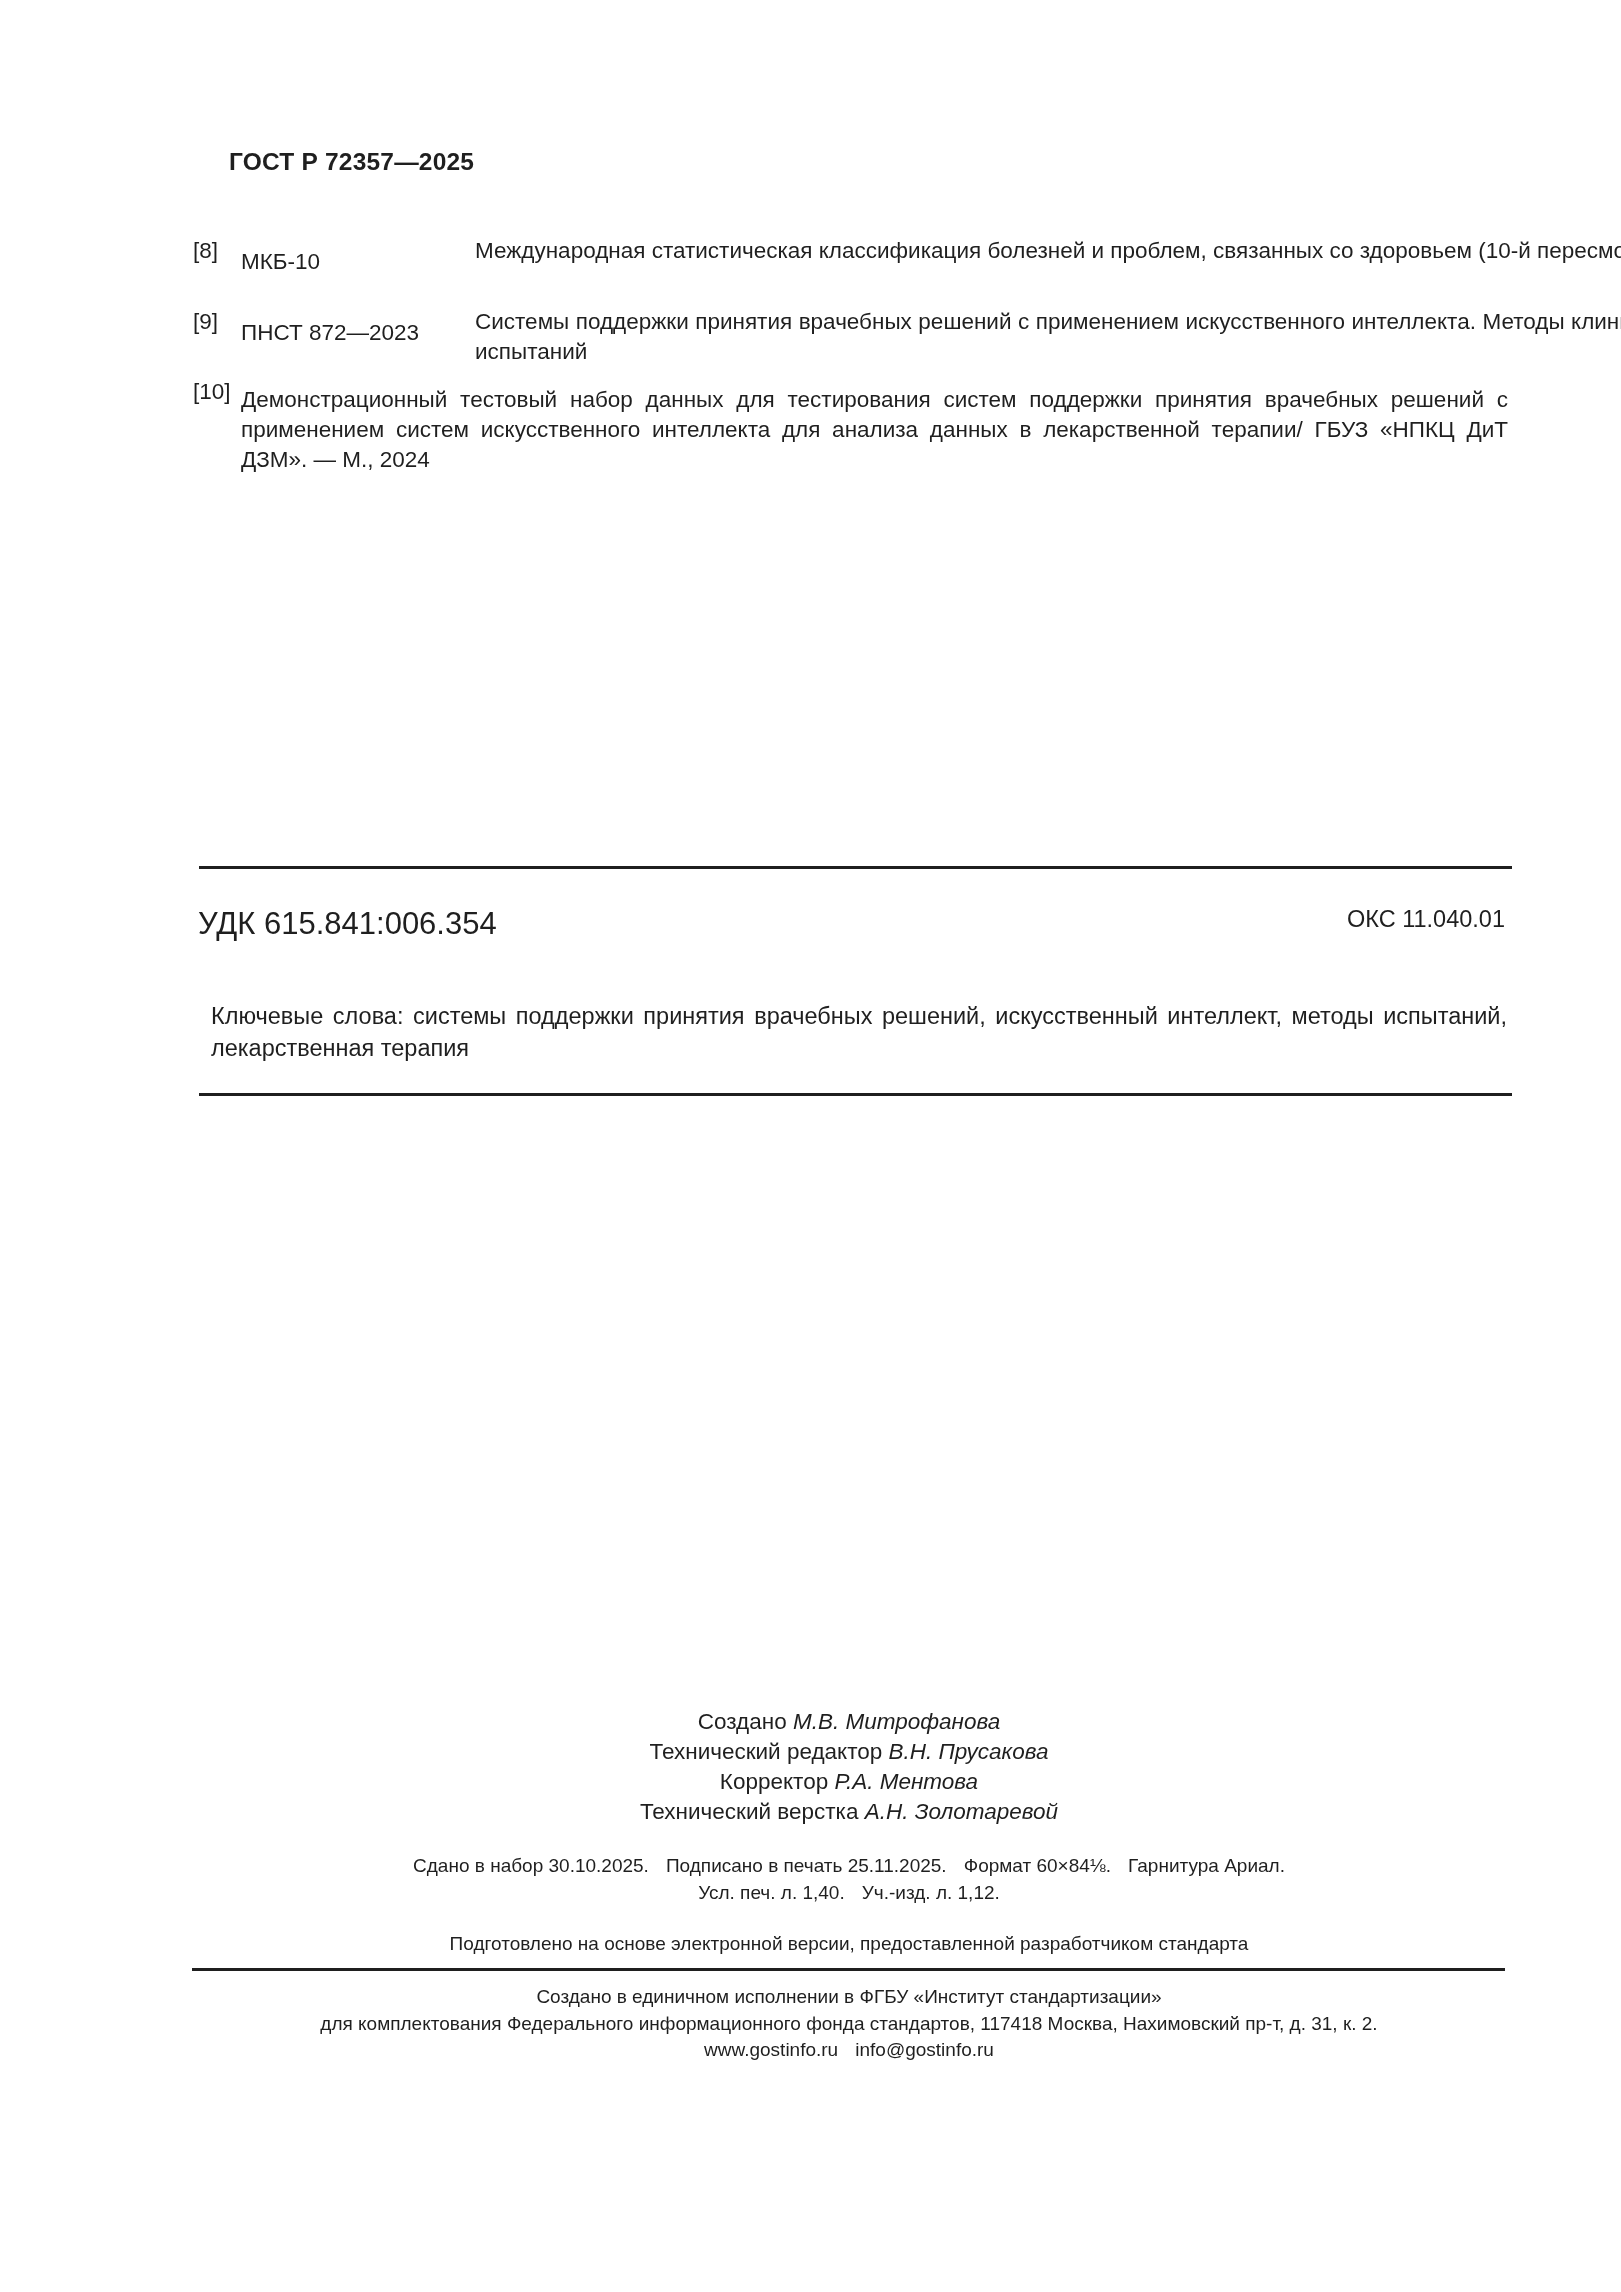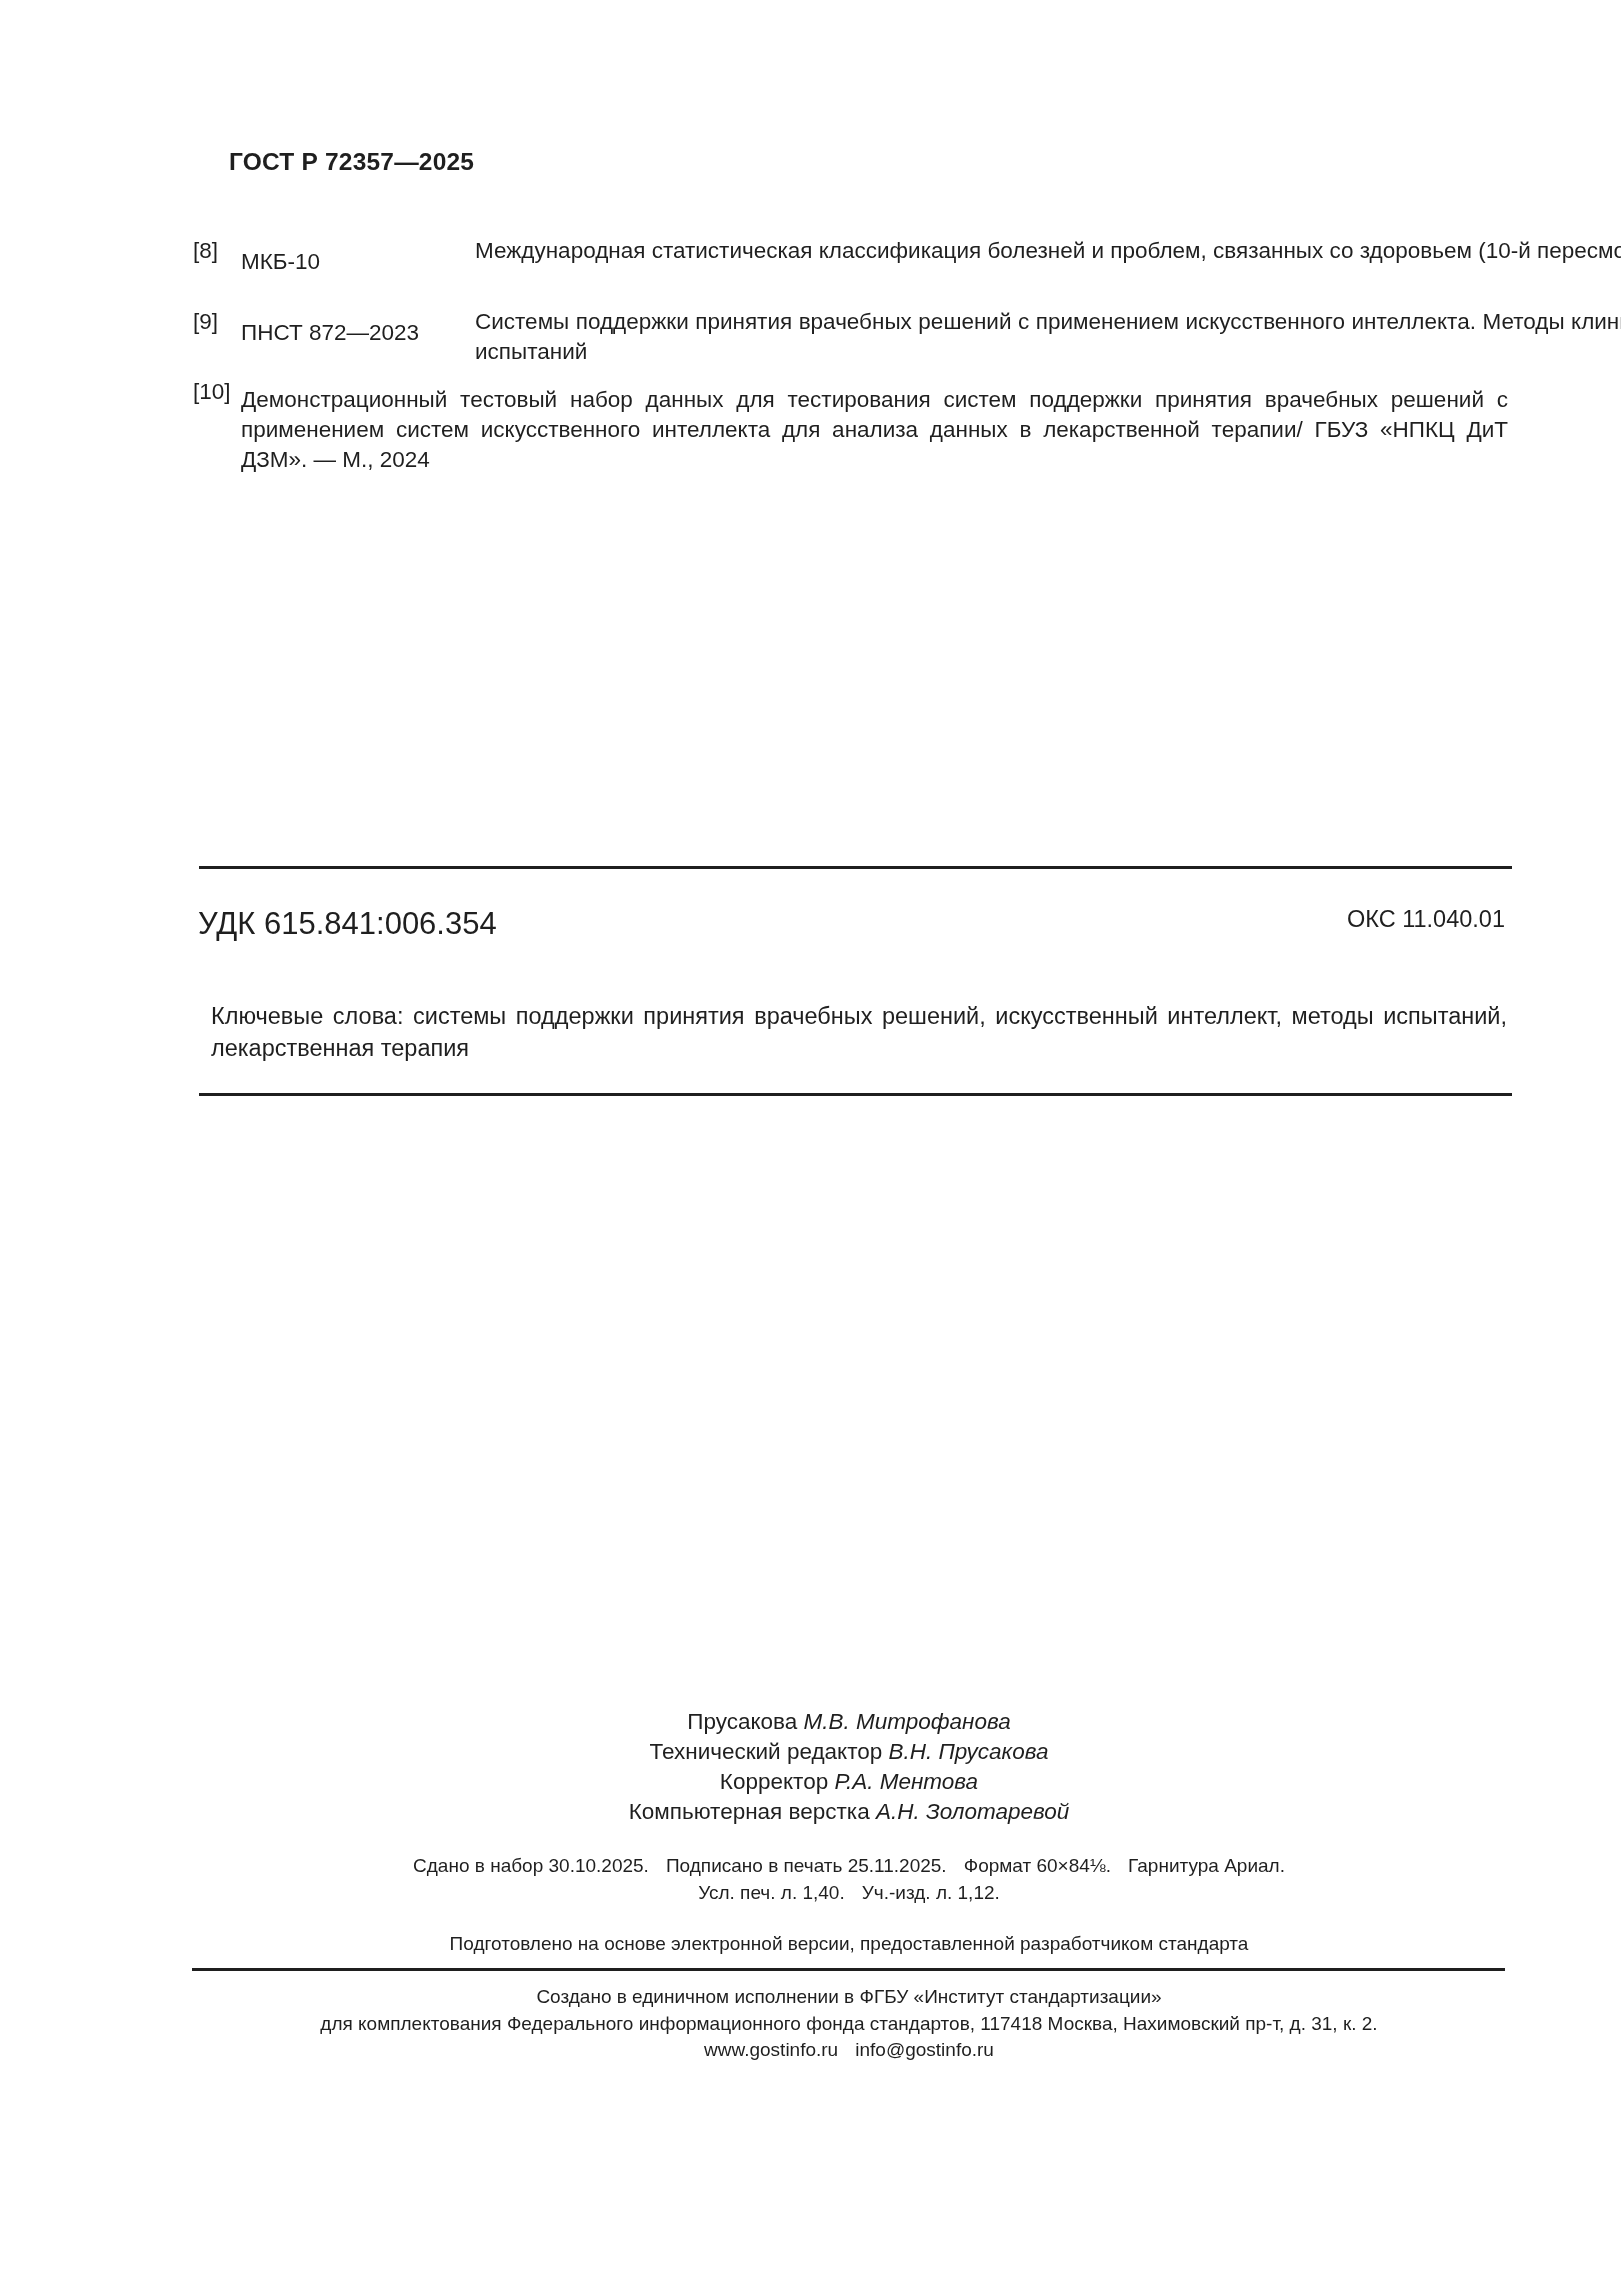--- a/index.html
+++ b/index.html
@@ -159,33 +159,33 @@
 
 <div class="udc">УДК 615.841:006.354</div>
 <div class="oks">ОКС 11.040.01</div>
 
 <div class="keywords">Ключевые слова: системы поддержки принятия врачебных решений, искусственный интеллект, методы испытаний, лекарственная терапия</div>
 
 <div class="rule" style="left: 199px; top: 1093px; width: 1313px;"></div>
 
 <div class="credits">
   <div>
-    <span>Прусакова</span>
+    <span>Создано</span>
     <span class="name">М.В. Митрофанова</span>
   </div>
   <div>
     <span>Технический редактор</span>
     <span class="name">В.Н. Прусакова</span>
   </div>
   <div>
     <span>Корректор</span>
     <span class="name">Р.А. Ментова</span>
   </div>
   <div>
-    <span>Компьютерная верстка</span>
+    <span>Технический верстка</span>
     <span class="name">А.Н. Золотаревой</span>
   </div>
 </div>
 
 <div class="print-info">
   <div>
     <span>Сдано в набор 30.10.2025.</span><span class="sep"></span>
     <span>Подписано в печать 25.11.2025.</span><span class="sep"></span>
     <span>Формат 60×84⅛.</span><span class="sep"></span>
     <span>Гарнитура Ариал.</span>

